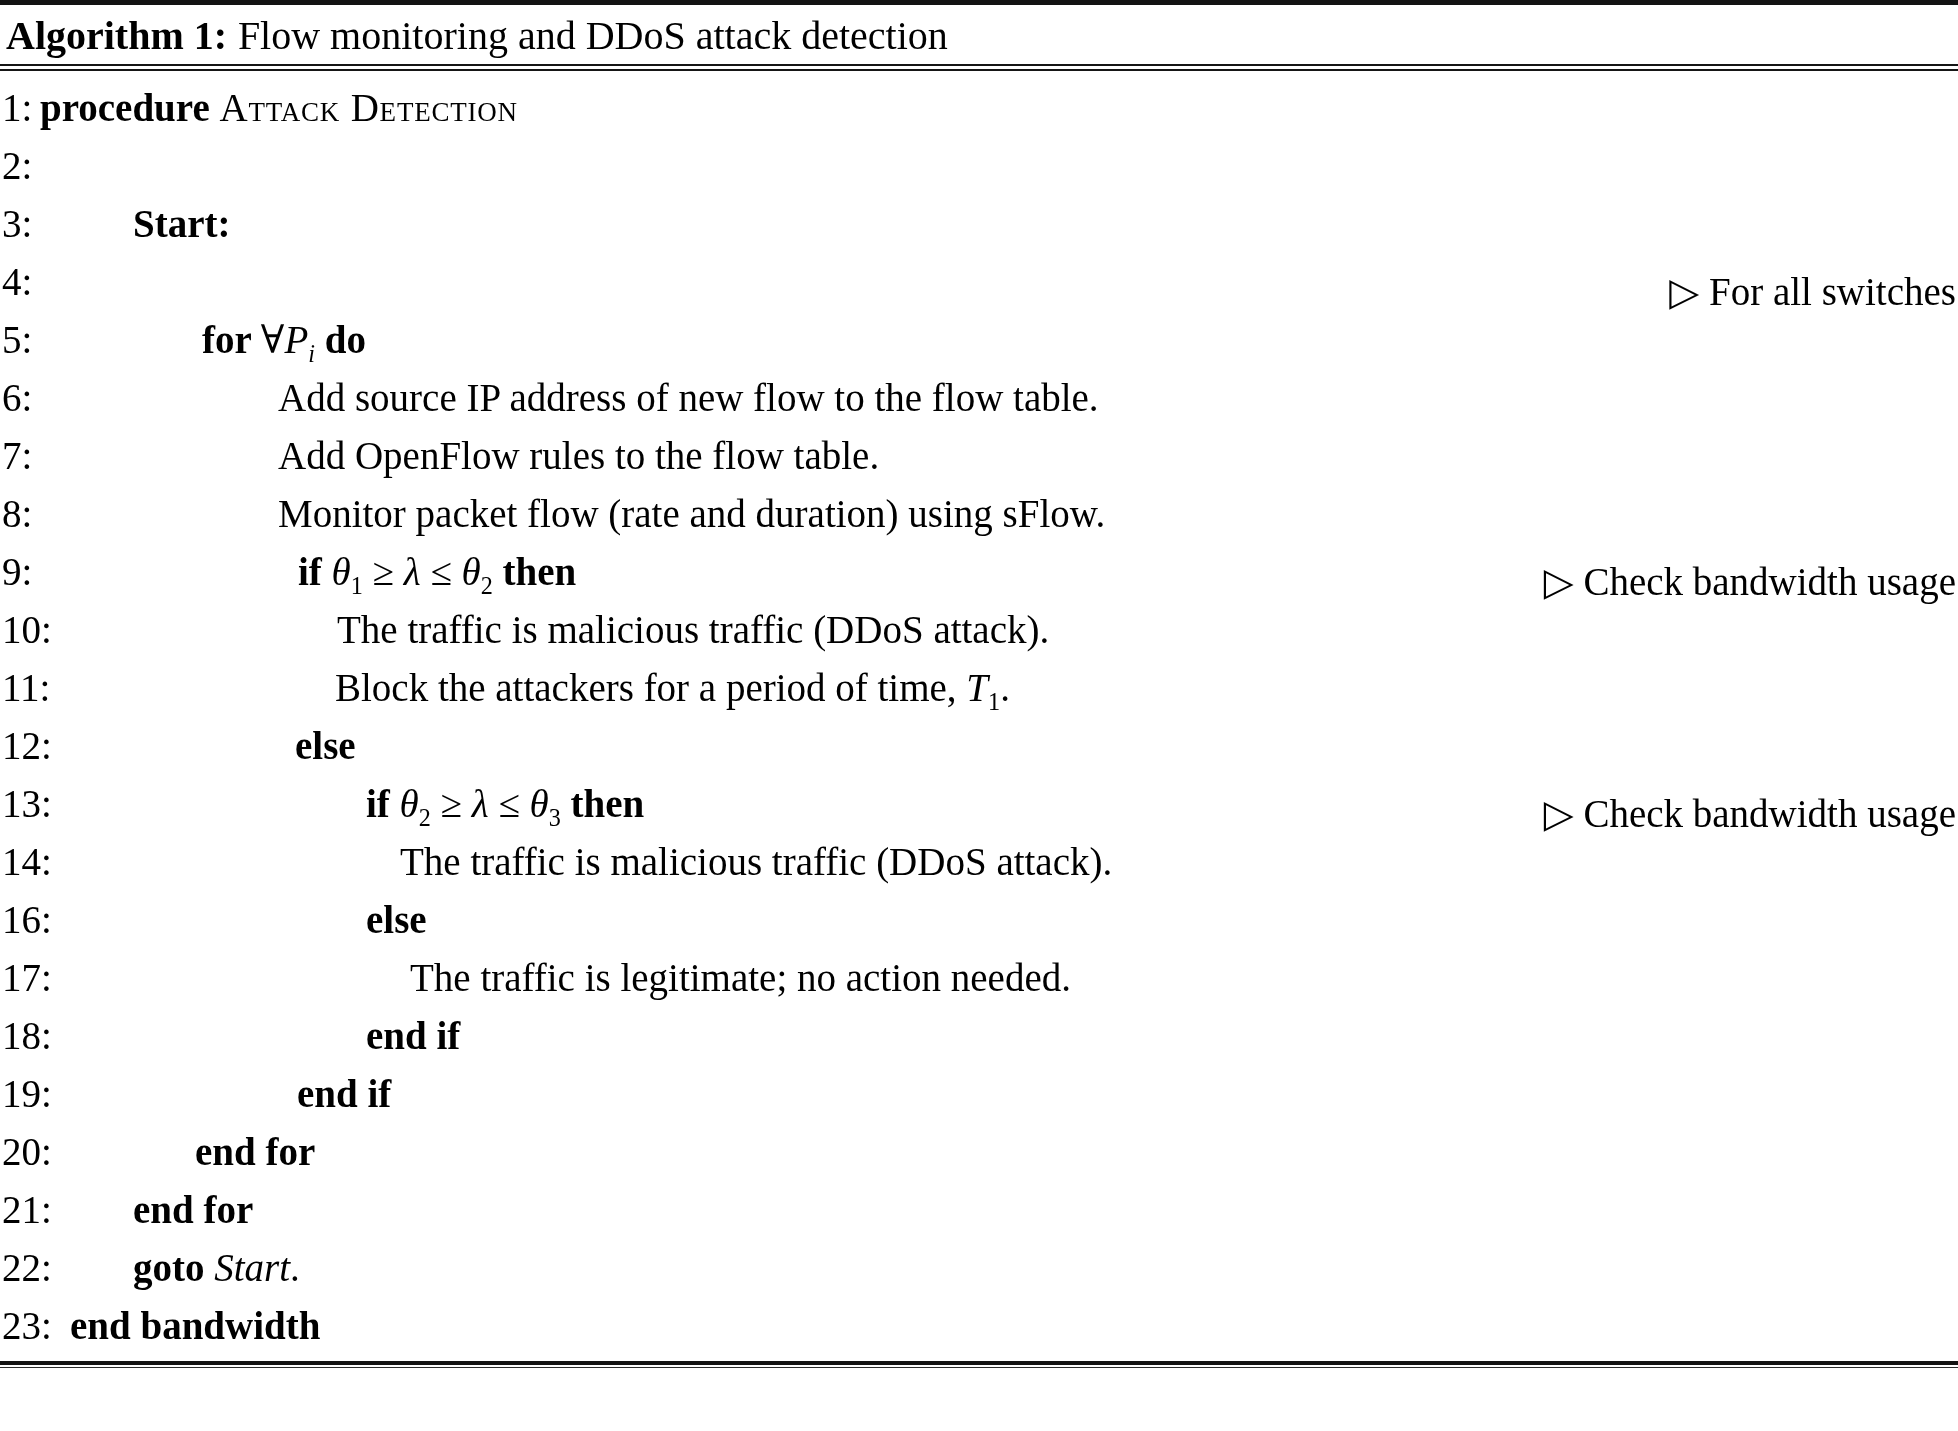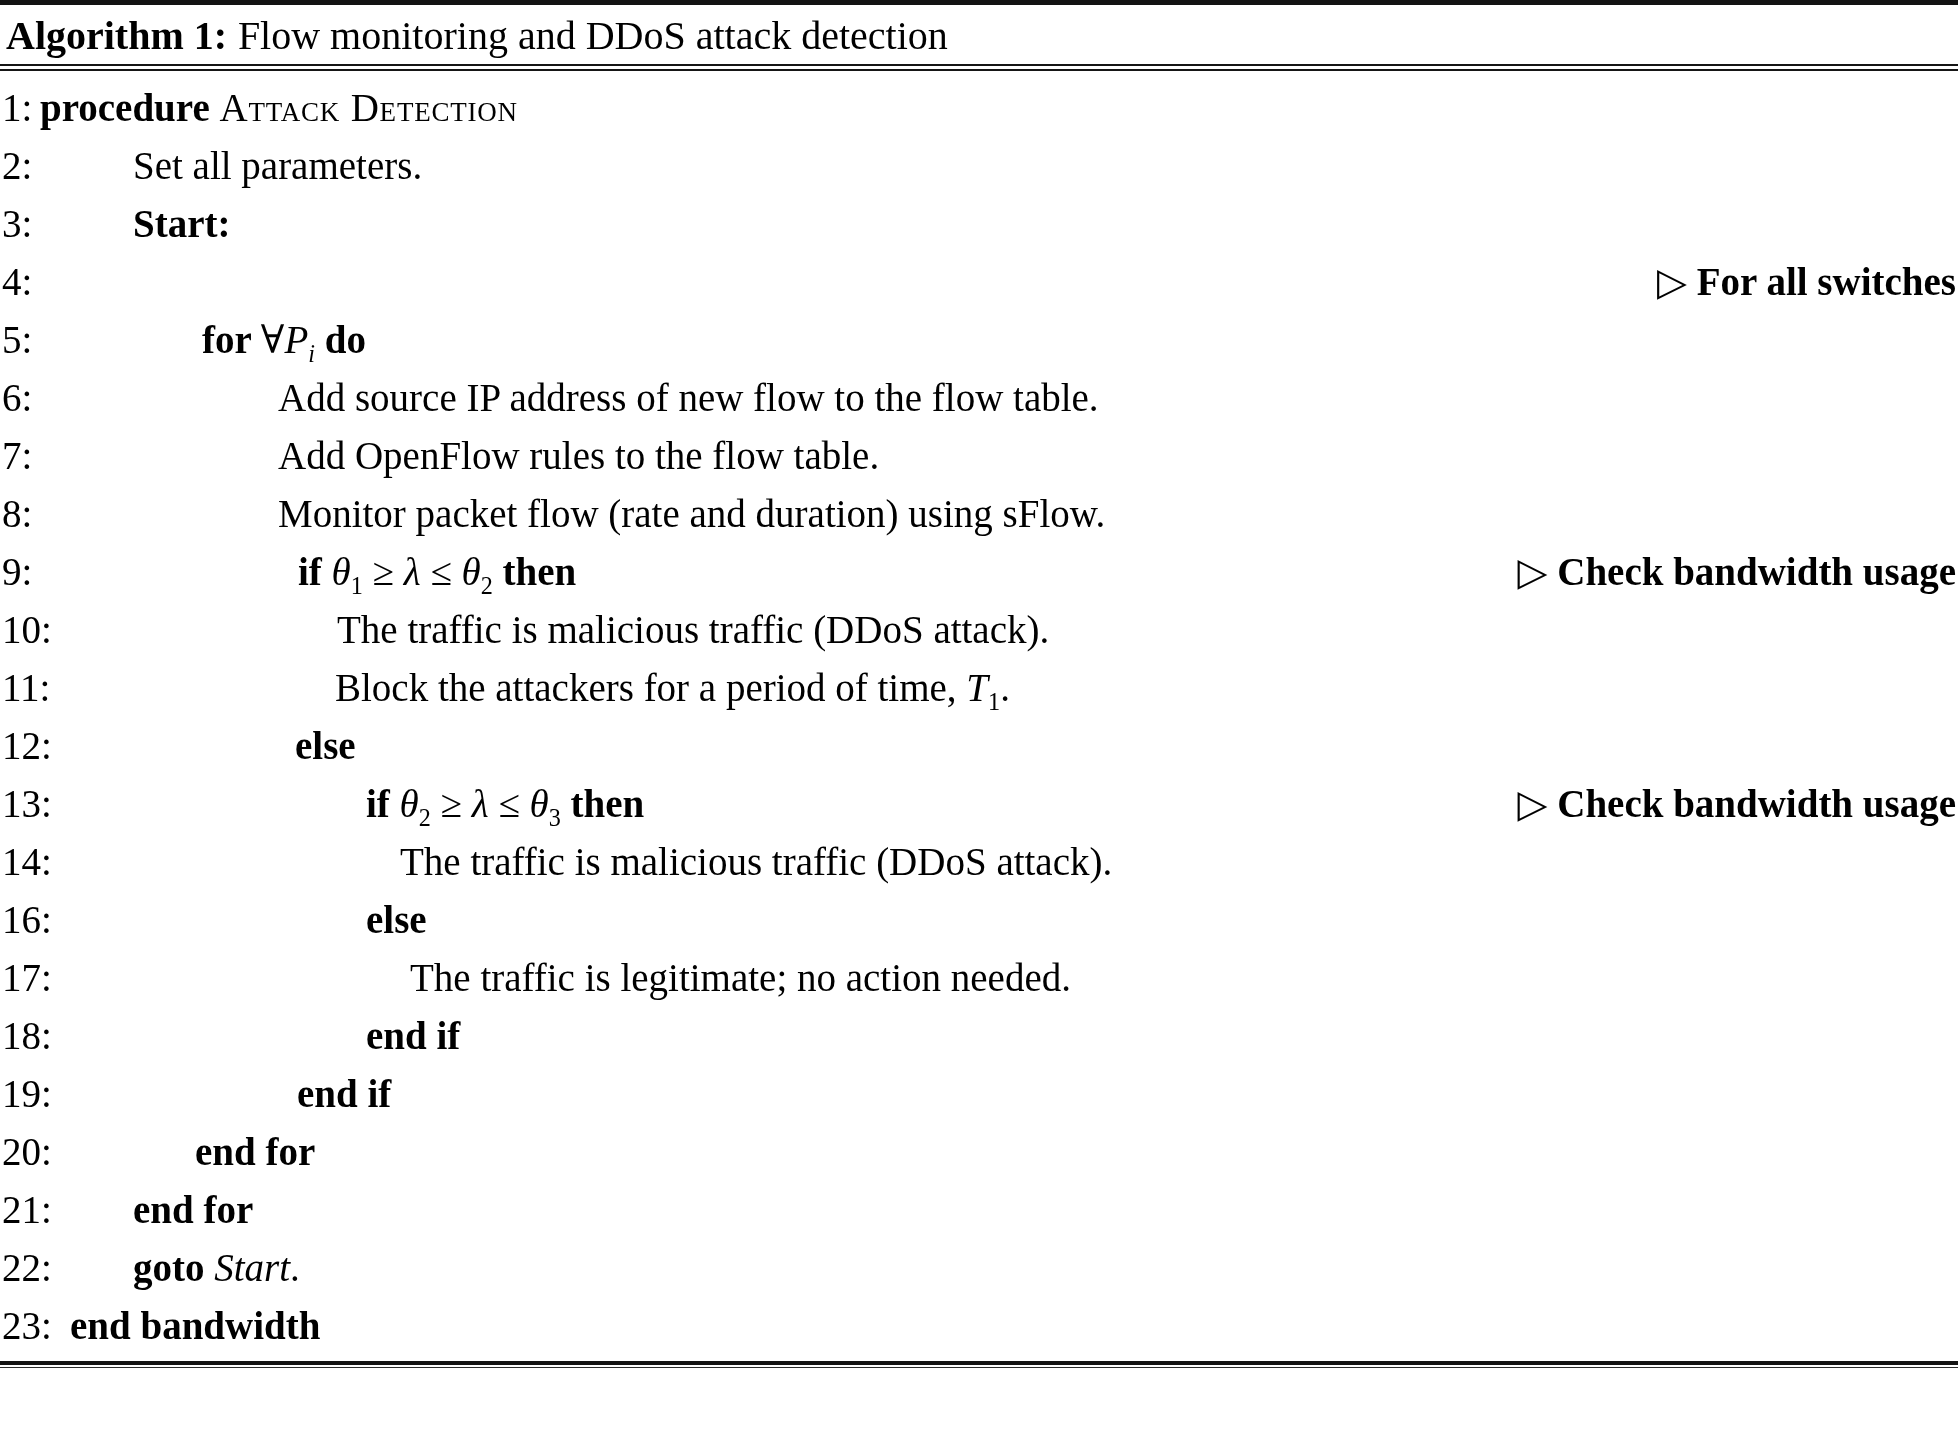--- a/index.html
+++ b/index.html
@@ -10,39 +10,39 @@
   }
   .rule-top{height:5px;background:#131313;}
   .title-row{padding:8px 6px 5px 6px;font-size:40px;line-height:46px;}
   .title-label{font-weight:bold;}
   .title-text{margin-left:0.27em;}
   .rule-double{height:3px;border-top:2px solid #161616;border-bottom:2px solid #161616;}
   .algo-body{padding-top:8px;}
   .algo-line{position:relative;height:58px;line-height:58px;}
   .line-number{position:absolute;left:2px;top:0;}
   .line-content{display:inline-block;}
-  .line-comment{position:absolute;right:2px;top:0;font-weight:bold;}
+  .line-comment{position:absolute;right:2px;top:10px;}
   .b{font-weight:bold;}
   .i{font-style:italic;}
   .sc{font-variant:small-caps;letter-spacing:0.02em;}
   sub{font-size:62%;line-height:0;}
   .rule-bottom{margin-top:6px;height:2px;border-top:4px solid #131313;border-bottom:1px solid #2a2a2a;}
 </style>
 </head>
 <body>
 
 <div class="page">
   <div class="rule-top"></div>
   <div class="title-row">
     <span class="title-label">Algorithm 1:</span><span class="title-text">Flow monitoring and DDoS attack detection</span>
   </div>
   <div class="rule-double"></div>
   <div class="algo-body">
       <div class="algo-line"><span class="line-number">1:</span><span class="line-content" style="margin-left: 40px;"><span class="b">procedure </span><span class="sc">Attack Detection</span></span></div>
-      <div class="algo-line"><span class="line-number">2:</span><span class="line-content" style="margin-left: 133px;"><span>Set all parameters.</span></span></div>
+      <div class="algo-line"><span class="line-number">2:</span></div>
       <div class="algo-line"><span class="line-number">3:</span><span class="line-content" style="margin-left: 133px;"><span class="b">Start:</span></span></div>
       <div class="algo-line"><span class="line-number">4:</span><span class="line-comment">▷ For all switches</span></div>
       <div class="algo-line"><span class="line-number">5:</span><span class="line-content" style="margin-left: 202px;"><span class="b">for </span><span>∀</span><span class="i">P</span><sub class="i">i</sub><span> </span><span class="b">do</span></span></div>
       <div class="algo-line"><span class="line-number">6:</span><span class="line-content" style="margin-left: 278px;"><span>Add source IP address of new flow to the flow table.</span></span></div>
       <div class="algo-line"><span class="line-number">7:</span><span class="line-content" style="margin-left: 278px;"><span>Add OpenFlow rules to the flow table.</span></span></div>
       <div class="algo-line"><span class="line-number">8:</span><span class="line-content" style="margin-left: 278px;"><span>Monitor packet flow (rate and duration) using sFlow.</span></span></div>
       <div class="algo-line"><span class="line-number">9:</span><span class="line-content" style="margin-left: 298px;"><span class="b">if </span><span class="i">θ</span><sub>1</sub><span> ≥ </span><span class="i">λ</span><span> ≤ </span><span class="i">θ</span><sub>2</sub><span> </span><span class="b">then</span></span><span class="line-comment">▷ Check bandwidth usage</span></div>
       <div class="algo-line"><span class="line-number">10:</span><span class="line-content" style="margin-left: 337px;"><span>The traffic is malicious traffic (DDoS attack).</span></span></div>
       <div class="algo-line"><span class="line-number">11:</span><span class="line-content" style="margin-left: 335px;"><span>Block the attackers for a period of time, </span><span class="i">T</span><sub>1</sub><span>.</span></span></div>
       <div class="algo-line"><span class="line-number">12:</span><span class="line-content" style="margin-left: 295px;"><span class="b">else</span></span></div>

